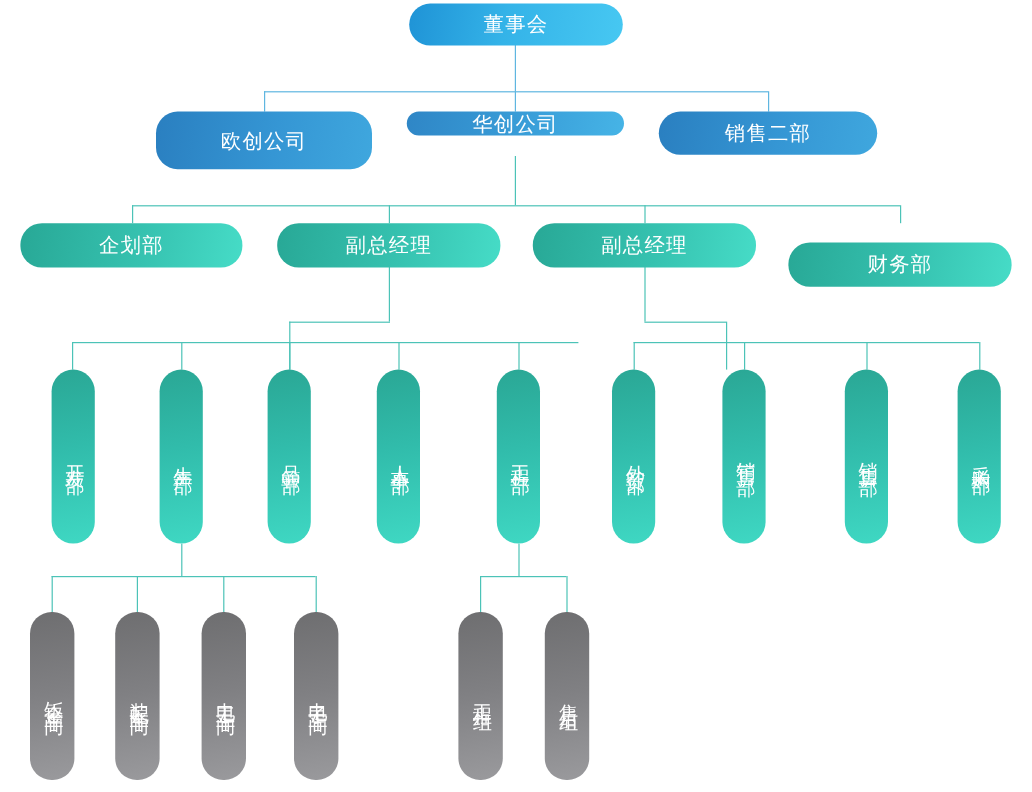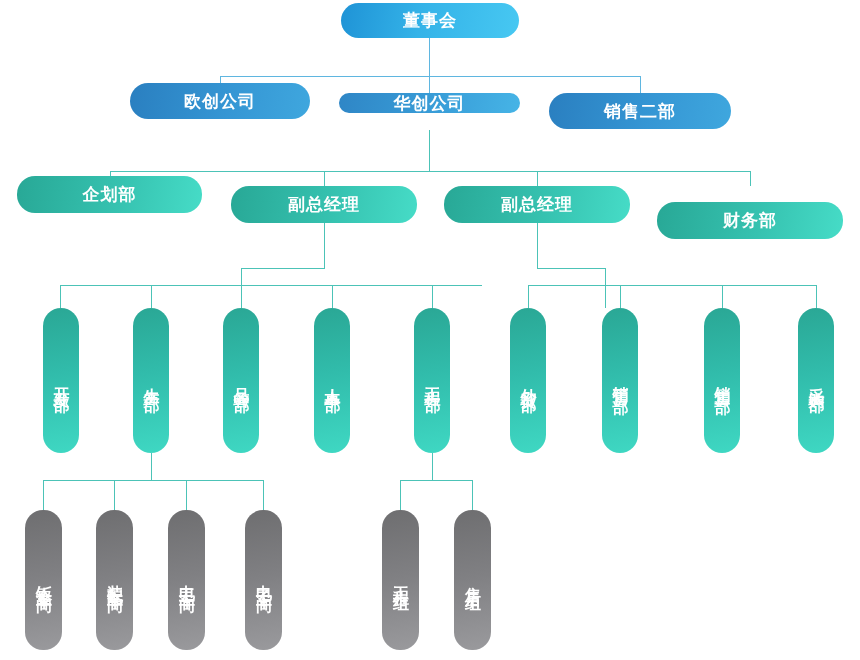--- a/index.html
+++ b/index.html
@@ -12,21 +12,20 @@
   #chart{position:relative;width:860px;height:660px;}
 
   
   .node{
     position:absolute;
     display:flex;align-items:center;justify-content:center;
     color:#ffffff;
     text-align:left;
     box-sizing:border-box;
     z-index:3;
-    font-weight:bold;
   }
   .node.horiz{
     border-radius:18px;
     font-size:17px;
     letter-spacing:1px;
   }
   .node.vert{
     border-radius:18px;
     font-size:16px;
     letter-spacing:2px;
@@ -103,31 +102,31 @@
 
   <div class="ln v teal" style="left:432px;top:453px;height:27px;"></div>
   <div class="ln h teal" style="left:400px;top:480px;width:72px;"></div>
   <div class="ln v teal" style="left:400px;top:480px;height:30px;"></div>
   <div class="ln v teal" style="left:472px;top:480px;height:30px;"></div>
 
   <div class="node horiz g-blue-top" style="left:341px;top:3px;width:178px;height:35px;">
     <span class="label">董事会</span>
   </div>
 
-  <div class="node horiz g-blue-dark" style="left:130px;top:83px;width:180px;height:36px;">
+  <div class="node horiz g-blue-dark" style="left:130px;top:93px;width:180px;height:48px;">
     <span class="label">欧创公司</span>
   </div>
   <div class="node horiz g-blue-mid" style="left:339px;top:93px;width:181px;height:20px;">
     <span class="label">华创公司</span>
   </div>
   <div class="node horiz g-blue-dark" style="left:549px;top:93px;width:182px;height:36px;">
     <span class="label">销售二部</span>
   </div>
 
-  <div class="node horiz g-teal" style="left:17px;top:176px;width:185px;height:37px;">
+  <div class="node horiz g-teal" style="left:17px;top:186px;width:185px;height:37px;">
     <span class="label">企划部</span>
   </div>
   <div class="node horiz g-teal" style="left:231px;top:186px;width:186px;height:37px;">
     <span class="label">副总经理</span>
   </div>
   <div class="node horiz g-teal" style="left:444px;top:186px;width:186px;height:37px;">
     <span class="label">副总经理</span>
   </div>
   <div class="node horiz g-teal" style="left:657px;top:186px;width:186px;height:37px;margin-top:16px;">
     <span class="label">财务部</span>

